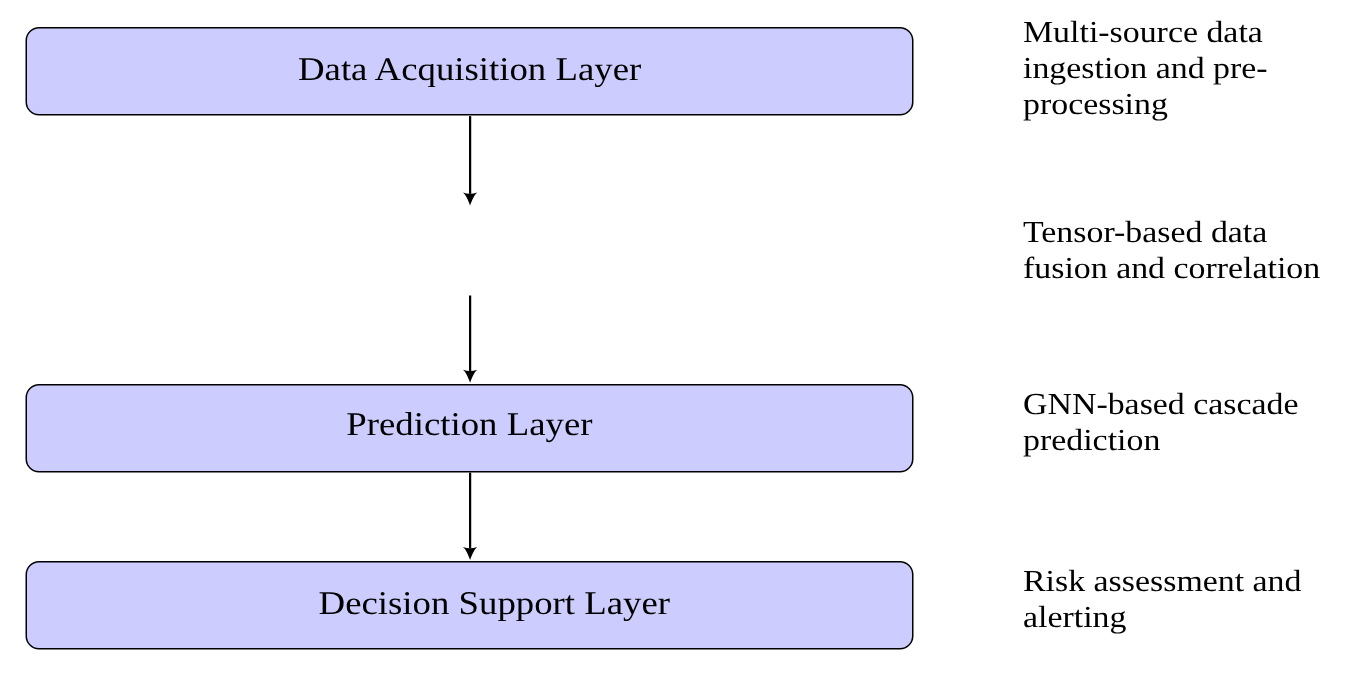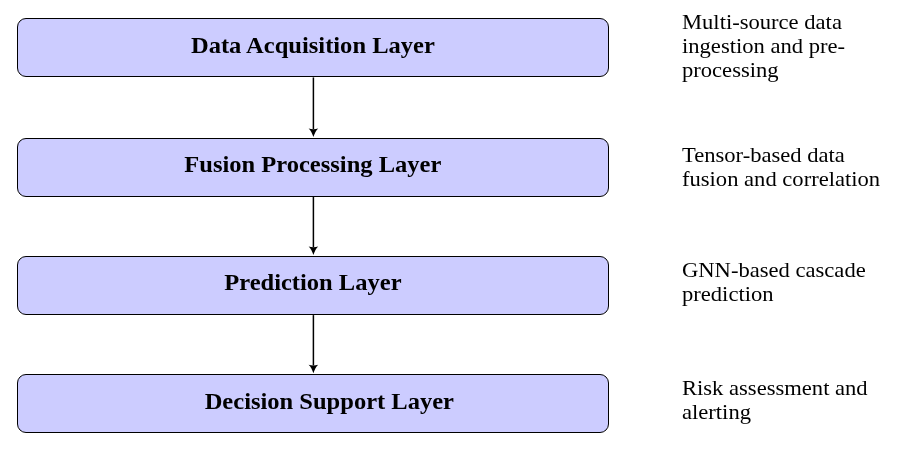--- a/index.html
+++ b/index.html
@@ -20,21 +20,20 @@
     left: 17.4px;
     width: 591.5px;
     height: 59.4px;
     box-sizing: border-box;
     background: var(--box-fill, #ccccff);
     border: 1.3px solid var(--box-border, #000000);
     border-radius: 9px;
     display: flex;
     align-items: center;
     justify-content: center;
-    font-weight: bold;
   }
   .box-0 { top: 18.0px; }
   .box-1 { top: 137.6px; }
   .box-2 { top: 255.7px; }
   .box-3 { top: 373.9px; padding-left: 33px; }
   .layer-label {
     font-size: 22.1px;
     line-height: 1;
     color: var(--text-color, #000000);
     white-space: pre;
@@ -65,23 +64,20 @@
   .ann-3 { top: 376.2px; }
 </style>
 </head>
 <body>
 
 <div class="canvas">
 
   <div class="layer-box box-0">
     <span class="layer-label">Data Acquisition Layer</span>
   </div>
-  <div class="layer-box box-1">
-    <span class="layer-label">Fusion Processing Layer</span>
-  </div>
   <div class="layer-box box-2">
     <span class="layer-label">Prediction Layer</span>
   </div>
   <div class="layer-box box-3">
     <span class="layer-label">Decision Support Layer</span>
   </div>
 
   <svg class="arrows" viewBox="0 0 901 450" xmlns="http://www.w3.org/2000/svg">
     <g>
       <line x1="313.4" y1="77.4" x2="313.4" y2="129.2" stroke="#000000" stroke-width="1.5"></line>

